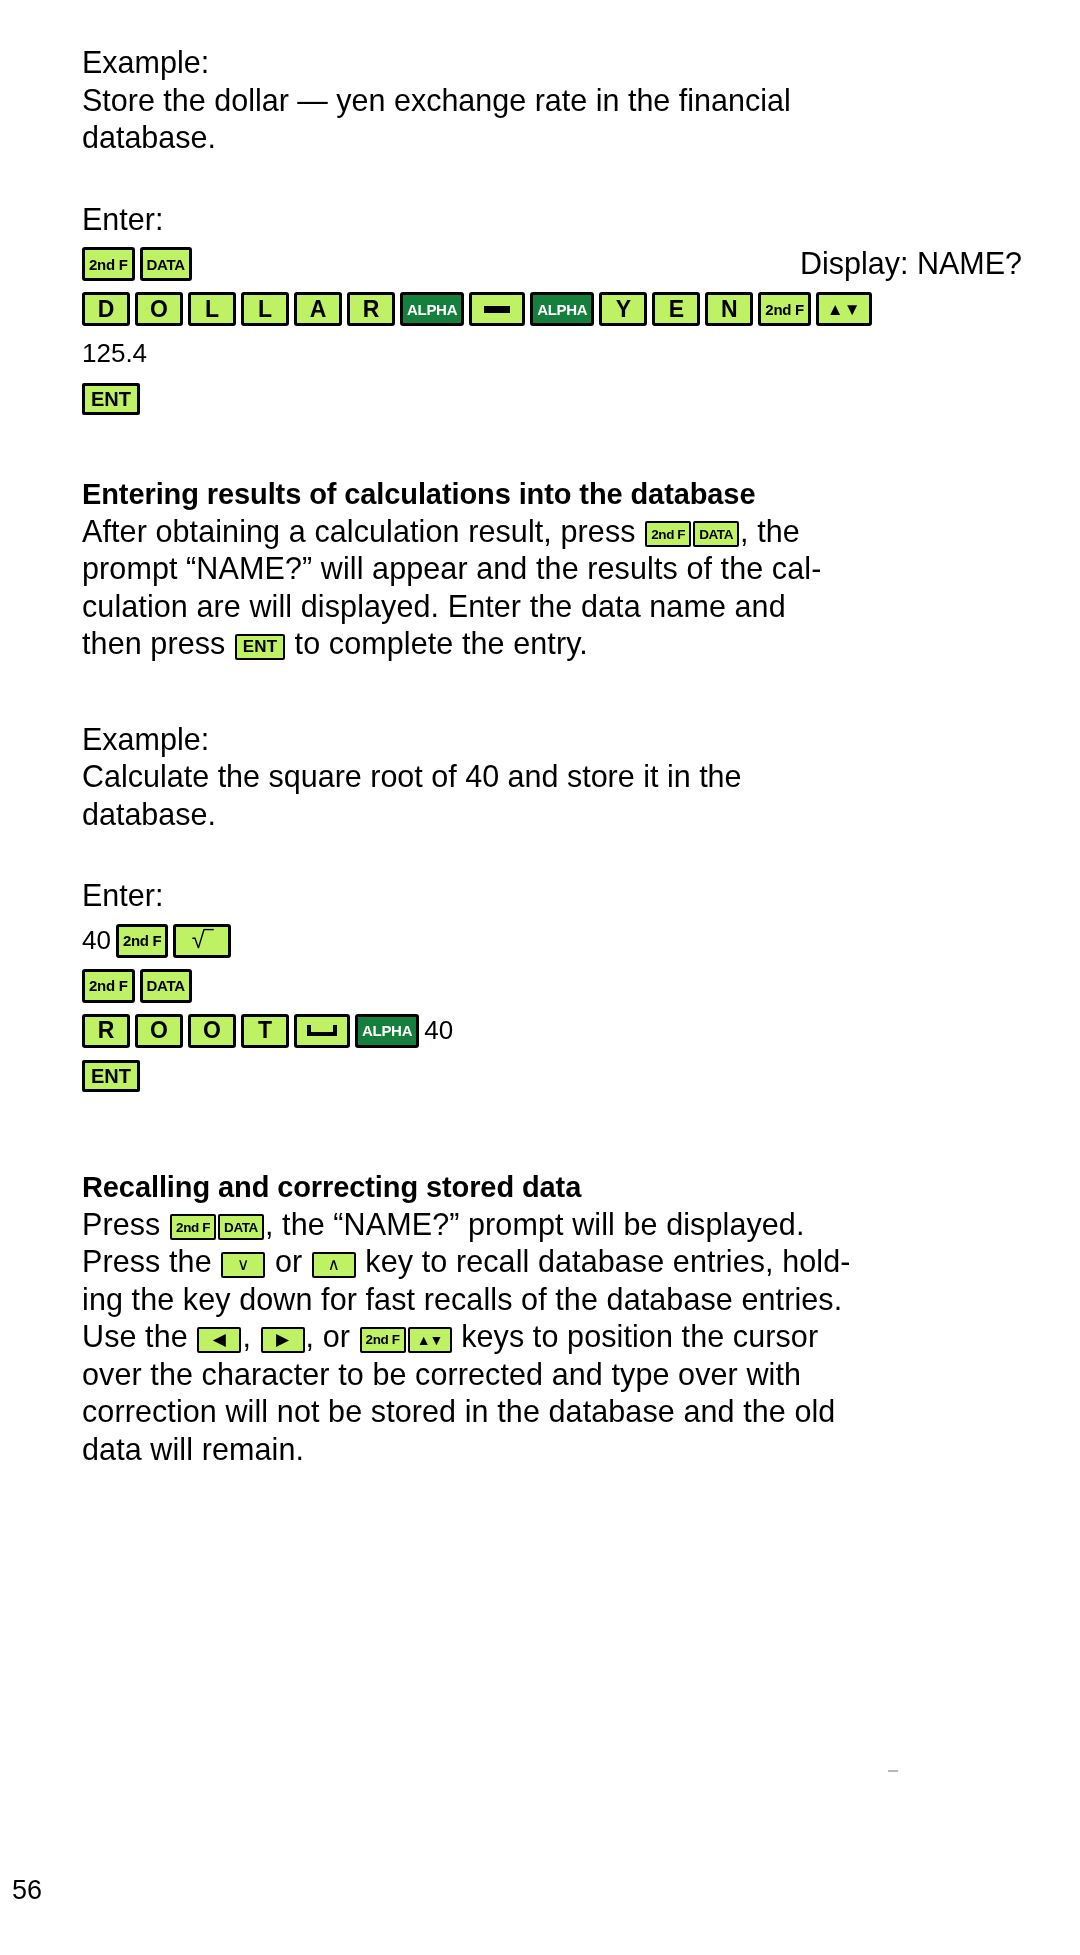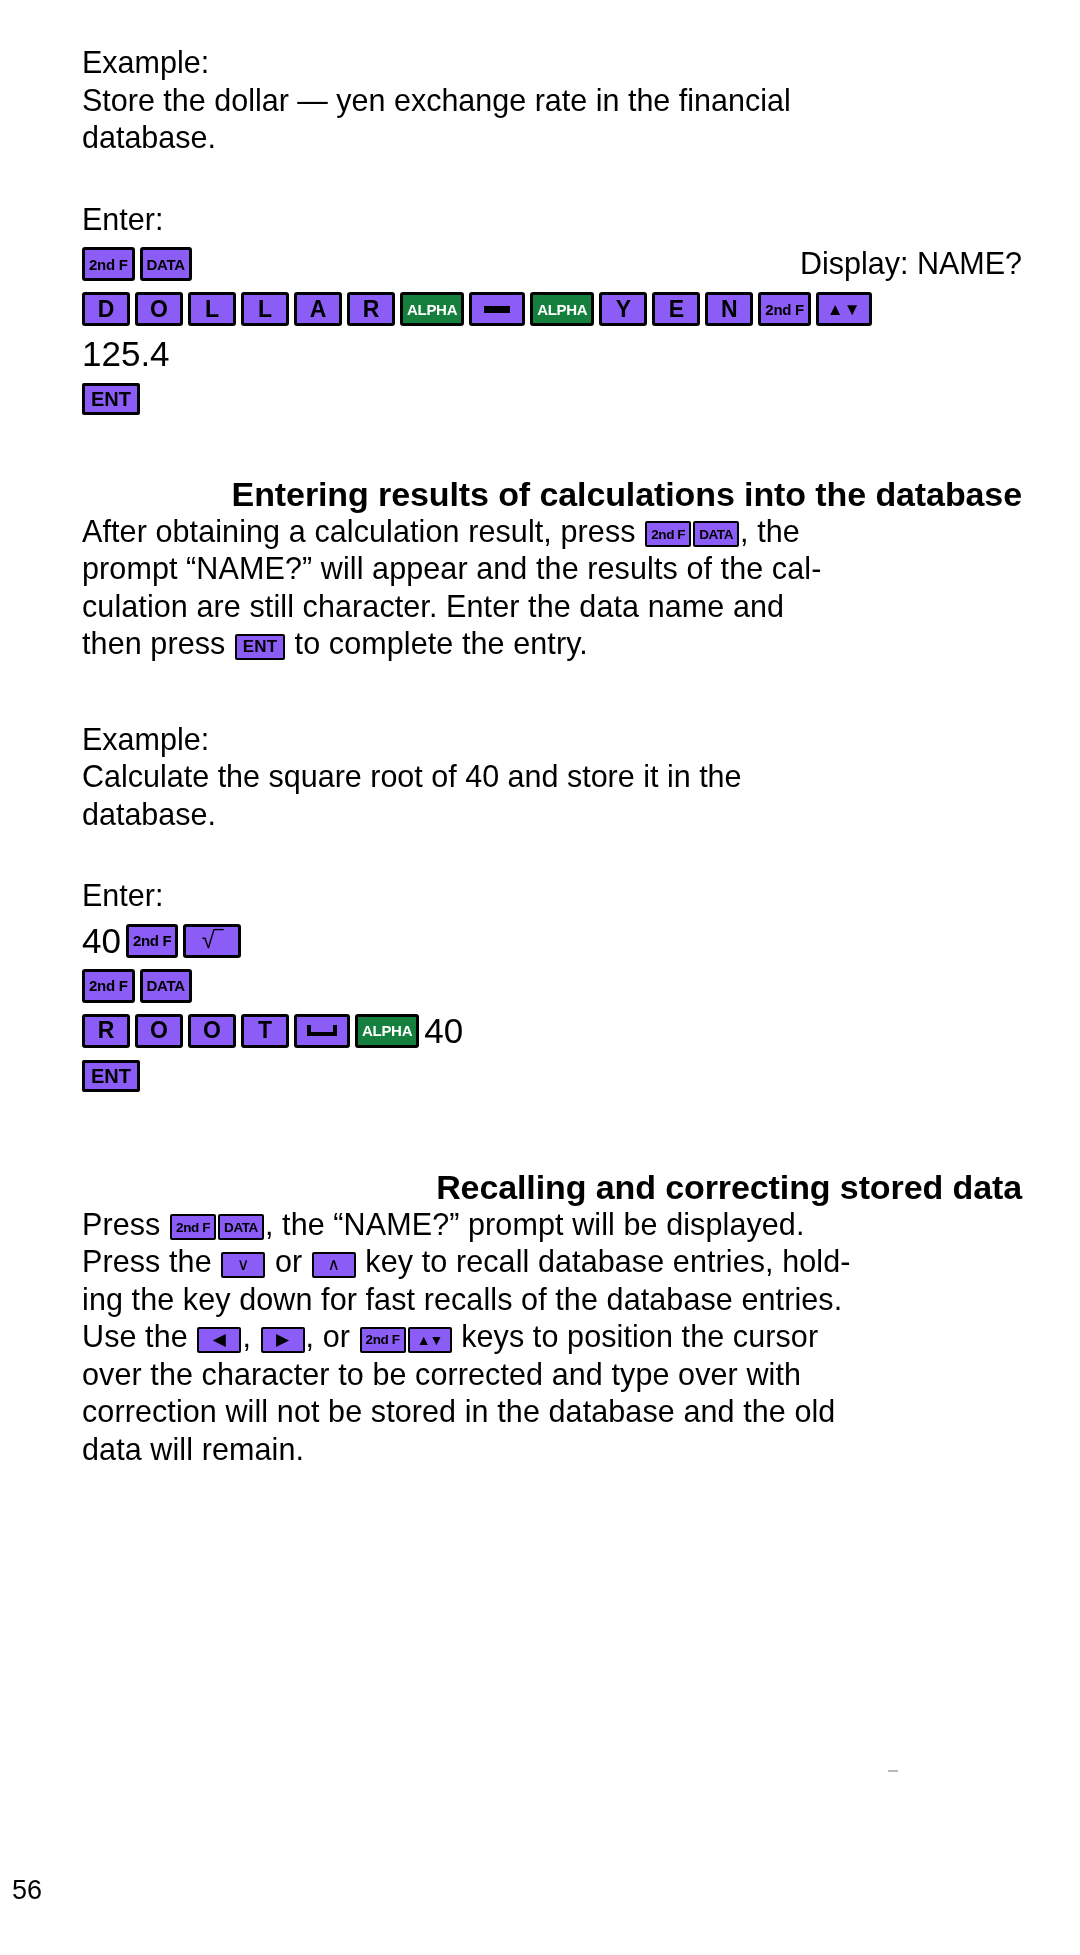--- a/index.html
+++ b/index.html
@@ -37,26 +37,25 @@
     letter-spacing: 0.1px;
     white-space: normal;
   }
   .line {
     font-size: 30.5px;
     line-height: 37.5px;
     white-space: nowrap;
     display: block;
   }
   .heading {
-    font-size: 34px;
+    font-size: 29px;
     line-height: 37px;
     font-weight: bold;
     letter-spacing: -0.1px;
     white-space: nowrap;
-    text-align: right;
   }
   .gap-lg { height: 44px; }
   .gap-md { height: 30px; }
   .gap-sm { height: 14px; }
   .gap-xs { height: 7px; }
 
   .row {
     display: flex;
     align-items: center;
     flex-wrap: nowrap;
@@ -69,21 +68,21 @@
   }
   .spacer-right { margin-left: auto; }
 
   
   .key {
     display: inline-flex;
     align-items: center;
     justify-content: center;
     box-sizing: border-box;
     border: 3px solid #000;
-    background: #8b5cf6;
+    background: #bef264;
     color: #000;
     font-weight: bold;
     font-family: "Liberation Sans", sans-serif;
     vertical-align: middle;
     overflow: hidden;
     line-height: 1;
   }
   
   .key-lg {
     height: 34px;
@@ -172,21 +171,21 @@
   }
   
   .arrowpair {
     display: inline-flex;
     align-items: center;
     gap: 2px;
     font-size: 17px;
     line-height: 1;
   }
   .plain-num {
-    font-size: 35px;
+    font-size: 26px;
     line-height: 37.5px;
   }
   .minus-glyph {
     display: inline-block;
     width: 26px;
     height: 7px;
     background: #000;
   }
 
   
@@ -266,21 +265,21 @@
     </div>
 
     <div class="gap-lg"></div>
     <div class="gap-sm"></div>
 
     <div class="heading">Entering results of calculations into the database</div>
 
     <div class="para">
       <div class="line"><span>After obtaining a calculation result, press </span><span class="key key-inline k-tiny-text">2nd F</span><span class="key key-inline k-tiny-text">DATA</span><span>, the</span></div>
       <div class="line">prompt “NAME?” will appear and the results of the cal-</div>
-      <div class="line">culation are still character. Enter the data name and</div>
+      <div class="line">culation are will displayed. Enter the data name and</div>
       <div class="line"><span>then press </span><span class="key key-inline k-ent">ENT</span><span> to complete the entry.</span></div>
     </div>
 
     <div class="gap-lg"></div>
     <div class="gap-sm"></div>
 
     <div class="line">Example:</div>
     <div class="line">Calculate the square root of 40 and store it in the</div>
     <div class="line">database.</div>
 

